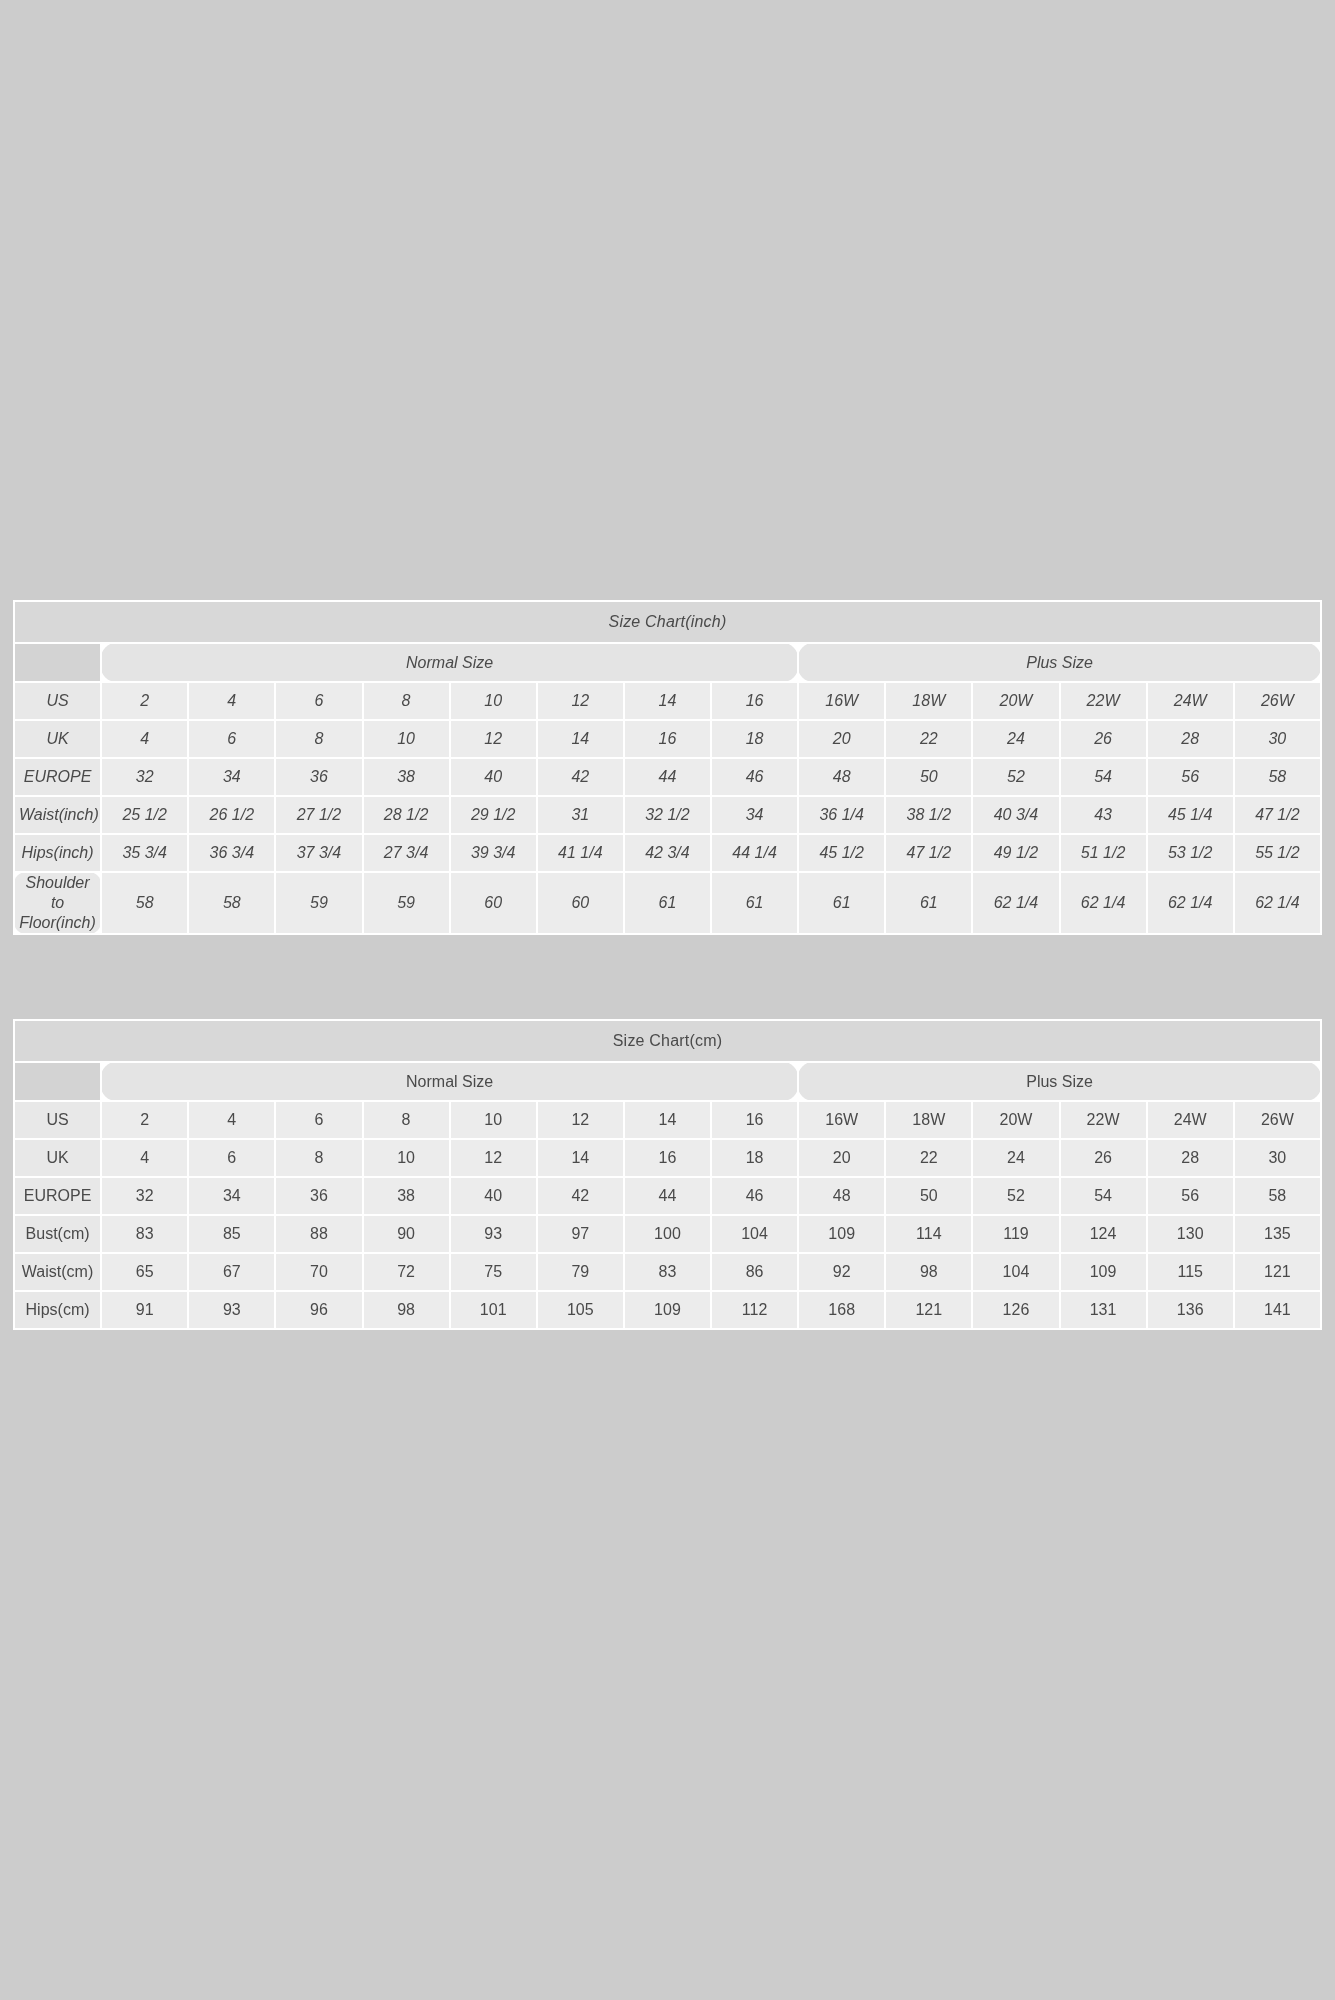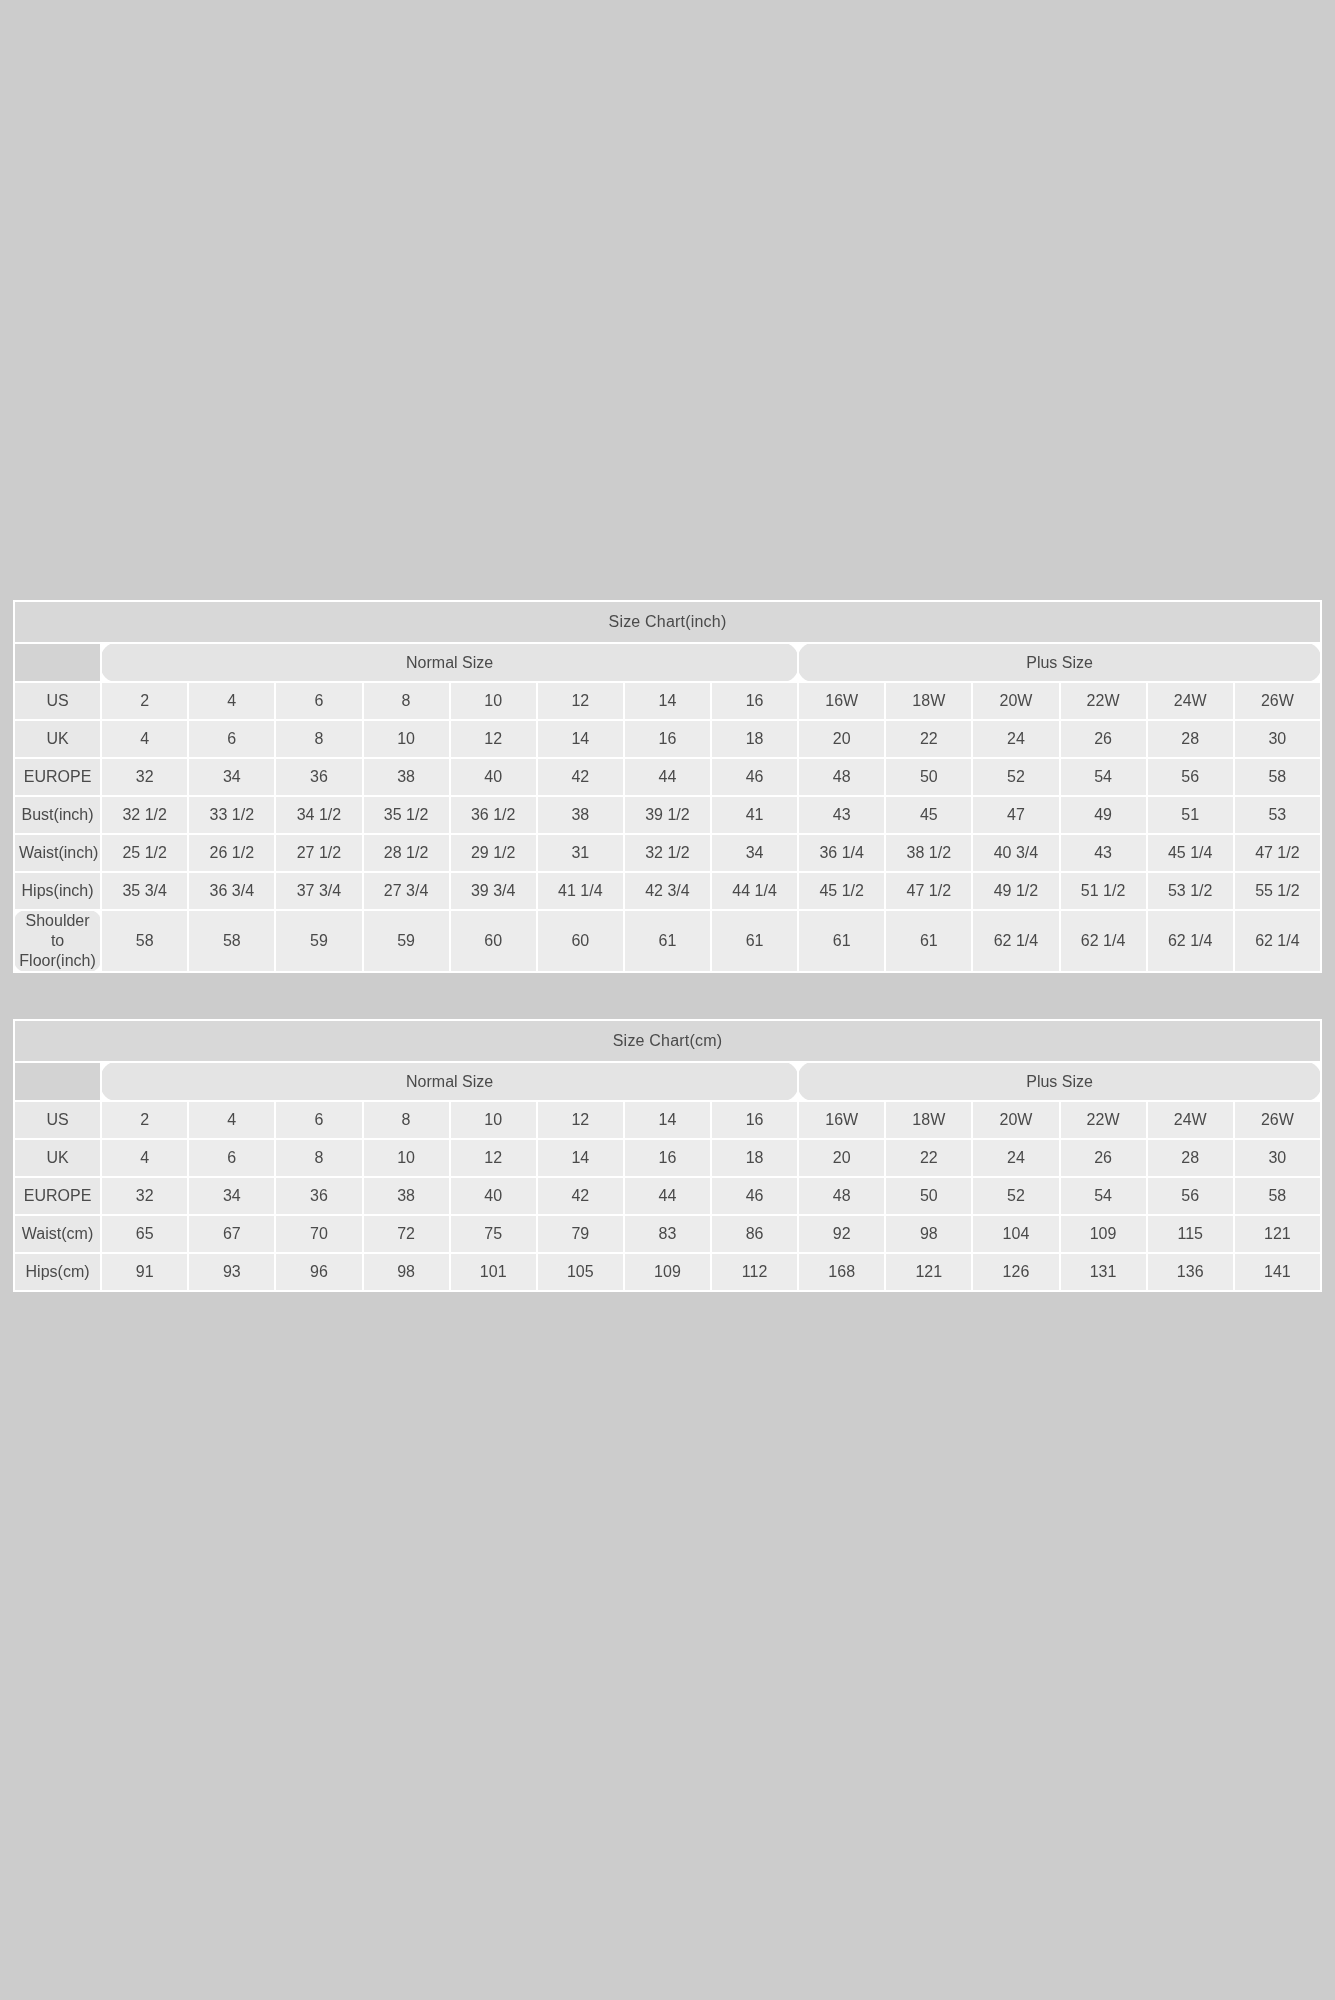--- a/index.html
+++ b/index.html
@@ -16,21 +16,21 @@
     height: 2000px;
     background: #cccccc;
     overflow: hidden;
   }
   .chart-block {
     position: absolute;
     left: 13px;
     width: 1309px;
     background: #ffffff;
   }
-  #chart-inch { top: 600px; }
+  #chart-inch { top: 600px; font-style: italic; }
   #chart-cm   { top: 1019px; }
 
   table.size-table {
     border-collapse: collapse;
     width: 100%;
     table-layout: fixed;
     background: #ffffff;
   }
   table.size-table td, table.size-table th {
     border: 2px solid #ffffff;
@@ -141,39 +141,20 @@
             <td class="data-cell">46</td>
             <td class="data-cell">48</td>
             <td class="data-cell">50</td>
             <td class="data-cell">52</td>
             <td class="data-cell">54</td>
             <td class="data-cell">56</td>
             <td class="data-cell">58</td>
           </tr>
           <tr>
             <td class="row-label">
-              <span class="label-inner">Bust(inch)</span>
-            </td>
-            <td class="data-cell">32 1/2</td>
-            <td class="data-cell">33 1/2</td>
-            <td class="data-cell">34 1/2</td>
-            <td class="data-cell">35 1/2</td>
-            <td class="data-cell">36 1/2</td>
-            <td class="data-cell">38</td>
-            <td class="data-cell">39 1/2</td>
-            <td class="data-cell">41</td>
-            <td class="data-cell">43</td>
-            <td class="data-cell">45</td>
-            <td class="data-cell">47</td>
-            <td class="data-cell">49</td>
-            <td class="data-cell">51</td>
-            <td class="data-cell">53</td>
-          </tr>
-          <tr>
-            <td class="row-label">
               <span class="label-inner">Waist(inch)</span>
             </td>
             <td class="data-cell">25 1/2</td>
             <td class="data-cell">26 1/2</td>
             <td class="data-cell">27 1/2</td>
             <td class="data-cell">28 1/2</td>
             <td class="data-cell">29 1/2</td>
             <td class="data-cell">31</td>
             <td class="data-cell">32 1/2</td>
             <td class="data-cell">34</td>
@@ -289,20 +270,39 @@
             <td class="data-cell">46</td>
             <td class="data-cell">48</td>
             <td class="data-cell">50</td>
             <td class="data-cell">52</td>
             <td class="data-cell">54</td>
             <td class="data-cell">56</td>
             <td class="data-cell">58</td>
           </tr>
           <tr>
             <td class="row-label">
+              <span class="label-inner">Bust(cm)</span>
+            </td>
+            <td class="data-cell">83</td>
+            <td class="data-cell">85</td>
+            <td class="data-cell">88</td>
+            <td class="data-cell">90</td>
+            <td class="data-cell">93</td>
+            <td class="data-cell">97</td>
+            <td class="data-cell">100</td>
+            <td class="data-cell">104</td>
+            <td class="data-cell">109</td>
+            <td class="data-cell">114</td>
+            <td class="data-cell">119</td>
+            <td class="data-cell">124</td>
+            <td class="data-cell">130</td>
+            <td class="data-cell">135</td>
+          </tr>
+          <tr>
+            <td class="row-label">
               <span class="label-inner">Waist(cm)</span>
             </td>
             <td class="data-cell">65</td>
             <td class="data-cell">67</td>
             <td class="data-cell">70</td>
             <td class="data-cell">72</td>
             <td class="data-cell">75</td>
             <td class="data-cell">79</td>
             <td class="data-cell">83</td>
             <td class="data-cell">86</td>

